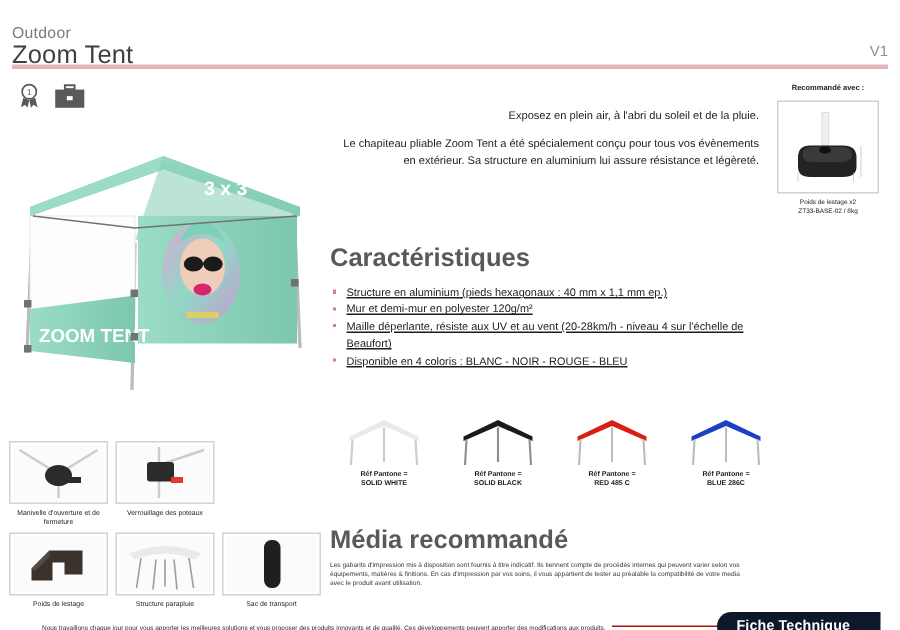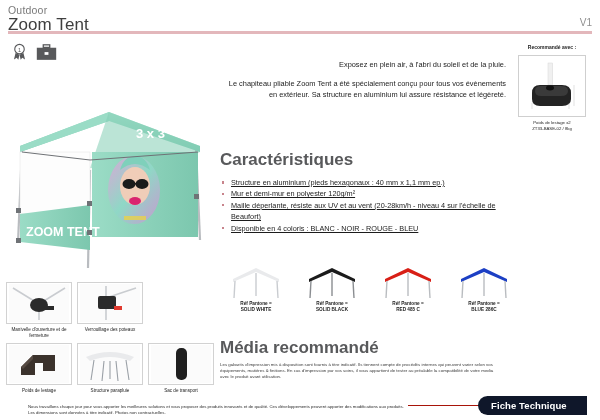--- a/index.html
+++ b/index.html
@@ -1,32 +1,32 @@
 <!DOCTYPE html>
 <html><head>
 <meta charset="utf-8">
 <style>
   html,body{margin:0;padding:0;}
   body{
     width:600px;height:420px;overflow:hidden;background:#ffffff;
     font-family:"Liberation Sans", sans-serif;color:#231f20;position:relative;
   }
-  .page{position:absolute;inset:0;}
+  .page{position:absolute;inset:0;margin-top:12px;}
 
   
   .hdr{position:absolute;left:8px;top:4px;width:584px;}
   .hdr-sub{font-size:10.5px;color:#7a7a7a;letter-spacing:.2px;line-height:12px;}
   .hdr-title{font-size:17px;color:#3f3f3f;line-height:19px;margin-top:-1px;letter-spacing:.1px;}
   .hdr-ver{position:absolute;right:0;top:13px;font-size:10px;color:#8f8f8f;}
   .hdr-rule{position:absolute;left:8px;top:31px;width:584px;height:3px;background:#e3b7bb;}
 
   .badges{position:absolute;left:10px;top:42px;display:flex;gap:7px;align-items:flex-end;}
 
   
-  .hero{position:absolute;left:4px;top:108px;width:212px;height:188px;}
+  .hero{position:absolute;left:4px;top:88px;width:212px;height:188px;}
   .hero svg{display:block;}
 
   
   .acc{position:absolute;left:6px;top:282px;width:208px;}
   .acc-row{display:flex;gap:5px;}
   .acc-row.r2{margin-top:4px;}
   .acc-cell{width:66px;}
   .acc-box{width:64px;height:40px;border:1px solid #d2d2d2;background:#fff;
            display:flex;align-items:center;justify-content:center;overflow:hidden;}
   .acc-cap{font-size:4.6px;line-height:6px;text-align:center;color:#1c1c1c;margin-top:3px;}

